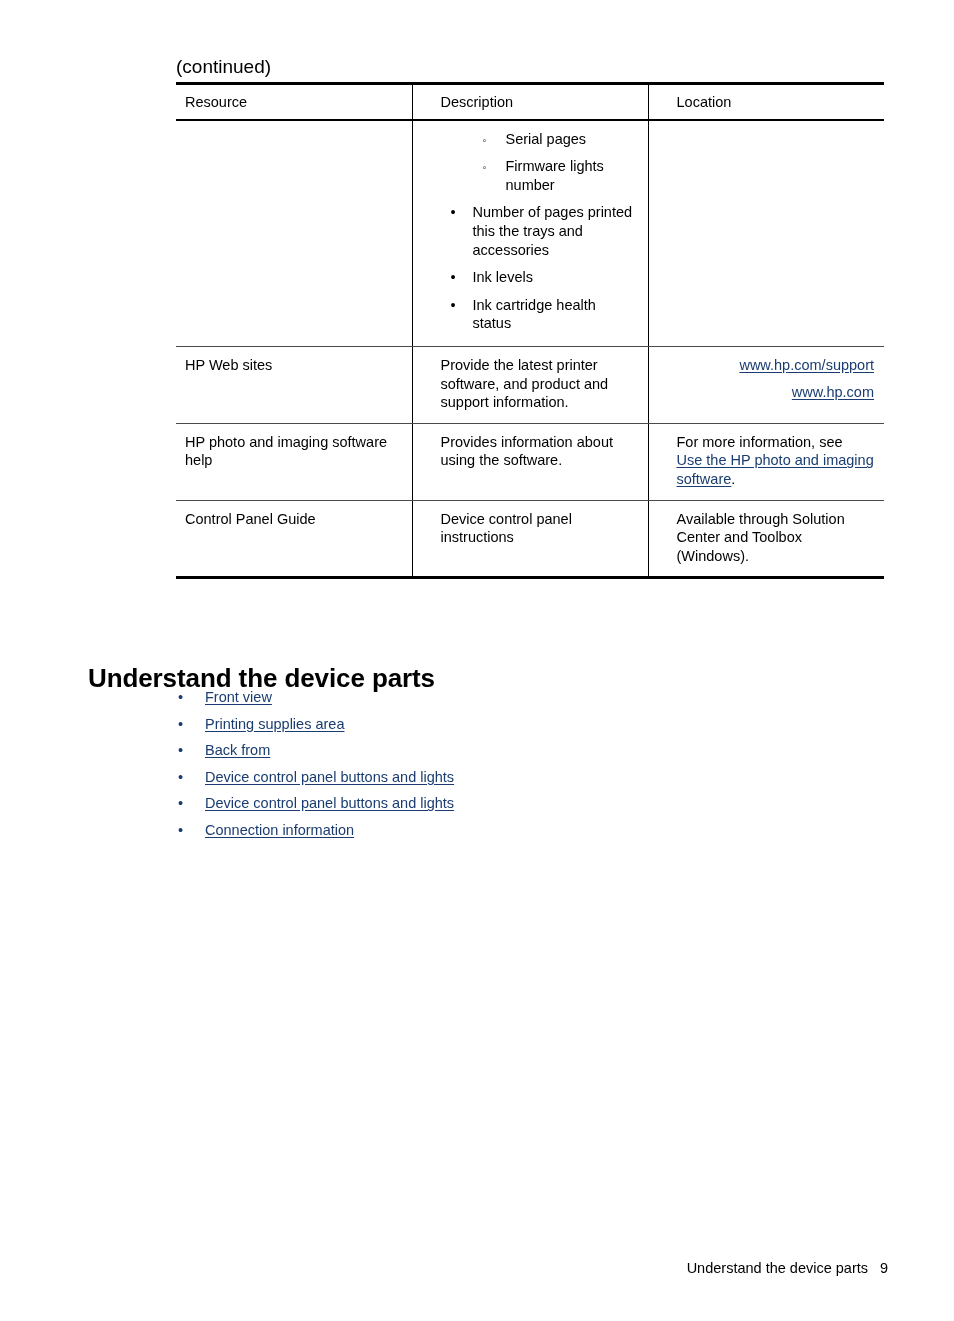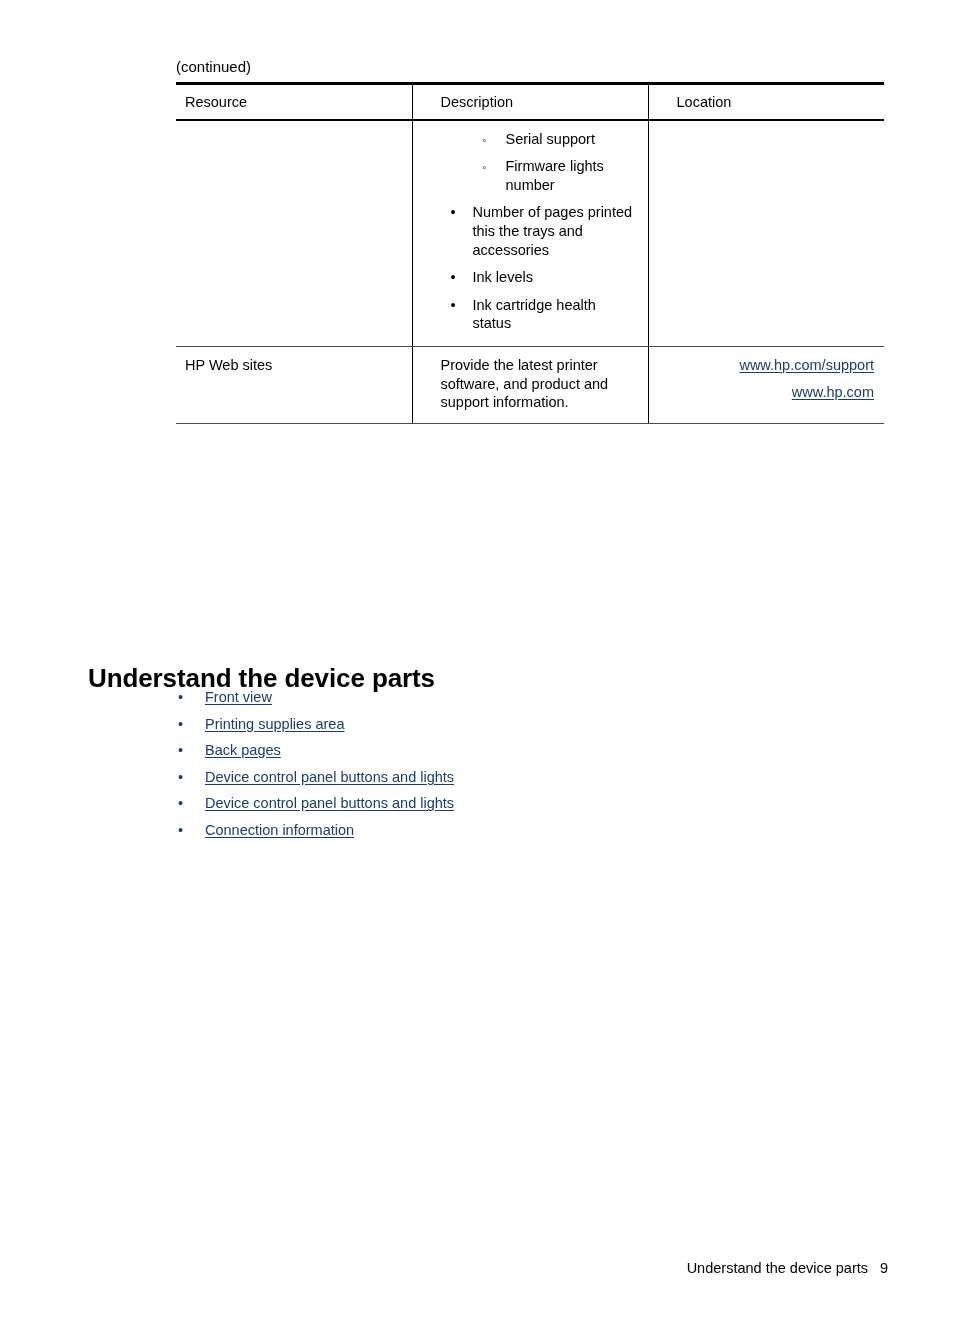--- a/index.html
+++ b/index.html
@@ -19,21 +19,21 @@
   .page {
     position: absolute;
     inset: 0;
   }
 
   
   .continued {
     position: absolute;
     left: 176px;
     top: 58px;
-    font-size: 15px;
+    font-size: 19px;
     line-height: 18px;
     color: #000;
     white-space: nowrap;
   }
 
   
   .res-table {
     position: absolute;
     left: 176px;
     top: 82px;
@@ -197,21 +197,21 @@
       </tr>
     </thead>
     <tbody>
 
       <tr>
         <td></td>
         <td class="sep">
           <ul class="cell-list">
             <li class="sub">
               <span class="bl">◦</span>
-              <span>Serial support</span>
+              <span>Serial pages</span>
             </li>
             <li class="sub">
               <span class="bl">◦</span>
               <span>Firmware lights number</span>
             </li>
             <li>
               <span class="bl">•</span>
               <span>Number of pages printed this the trays and accessories</span>
             </li>
             <li>
@@ -230,39 +230,51 @@
       <tr>
         <td>HP Web sites</td>
         <td class="sep">Provide the latest printer software, and product and support information.</td>
         <td class="sep">
           <a class="doclink linkline" href="#">www.hp.com/support</a>
           <a class="doclink linkline" href="#">www.hp.com</a>
         </td>
       </tr>
 
 
-
+      <tr>
+        <td>HP photo and imaging software help</td>
+        <td class="sep">Provides information about using the software.</td>
+        <td class="sep">
+          <span class="loc-lead">For more information, see </span><a class="doclink" href="#">Use the HP photo and imaging software</a><span>.</span>
+        </td>
+      </tr>
+
+      <tr class="last">
+        <td>Control Panel Guide</td>
+        <td class="sep">Device control panel instructions</td>
+        <td class="sep">Available through Solution Center and Toolbox (Windows).</td>
+      </tr>
 
     </tbody>
   </table>
 
   <h1 class="sec-heading">Understand the device parts</h1>
 
   <ul class="toc">
     <li>
       <span class="bl">•</span>
       <a class="doclink" href="#">Front view</a>
     </li>
     <li>
       <span class="bl">•</span>
       <a class="doclink" href="#">Printing supplies area</a>
     </li>
     <li>
       <span class="bl">•</span>
-      <a class="doclink" href="#">Back pages</a>
+      <a class="doclink" href="#">Back from</a>
     </li>
     <li>
       <span class="bl">•</span>
       <a class="doclink" href="#">Device control panel buttons and lights</a>
     </li>
     <li>
       <span class="bl">•</span>
       <a class="doclink" href="#">Device control panel buttons and lights</a>
     </li>
     <li>

